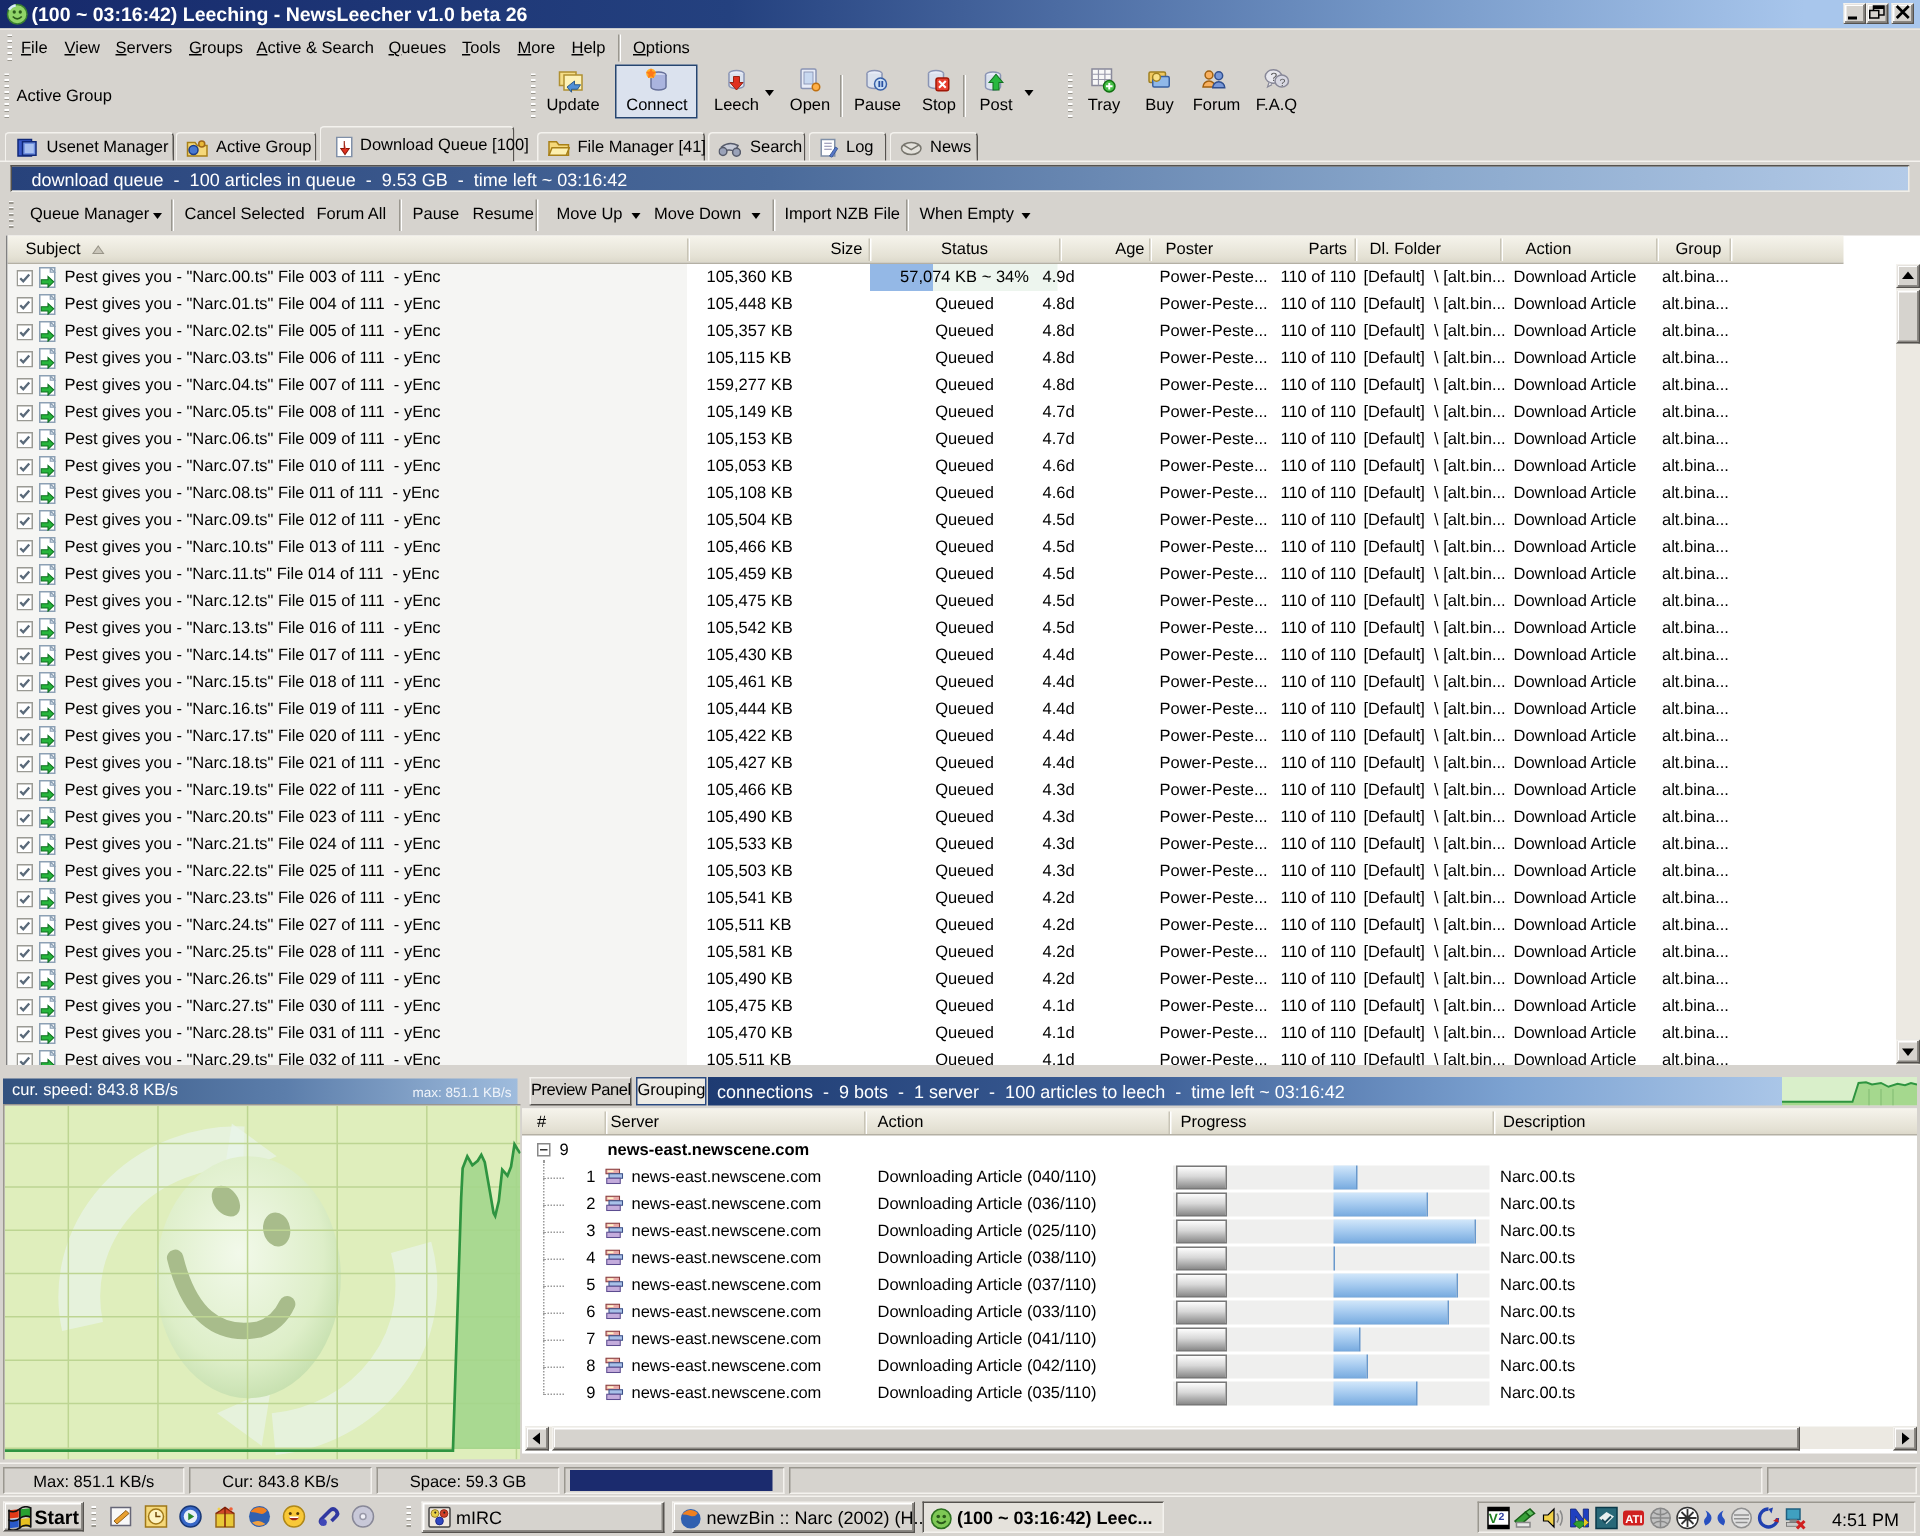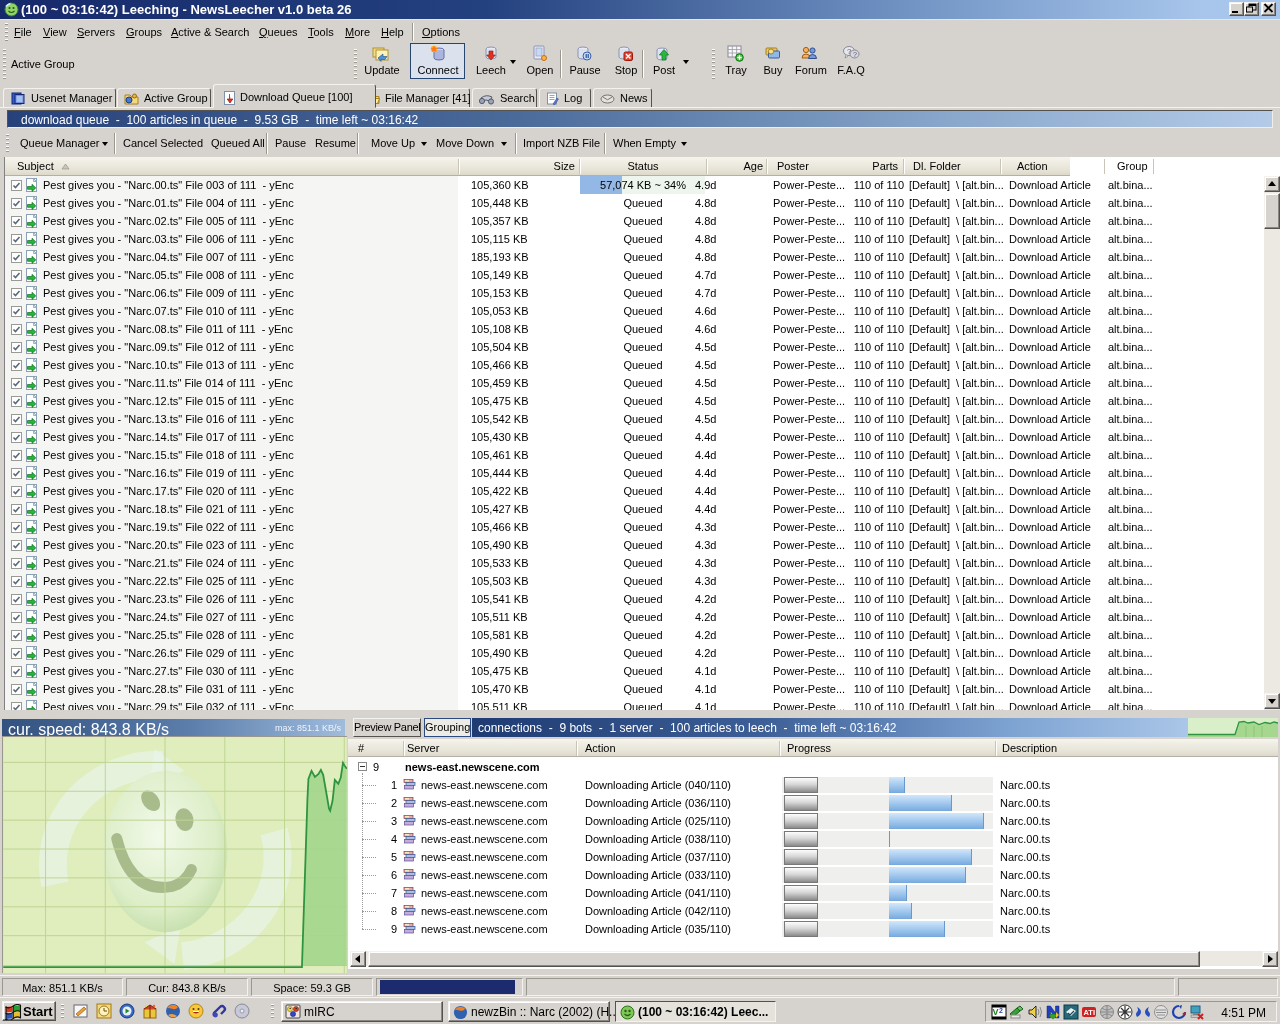--- a/index.html
+++ b/index.html
@@ -30,21 +30,21 @@
 .tab.act span{top:6px}
 #tabline{position:absolute;left:0;top:23px;width:1280px;height:1px;background:#f4f2ee;z-index:2}
 
 #bluebar{position:absolute;left:7px;top:110px;width:1266px;height:18px;background:linear-gradient(90deg,#27427b,#4a6a9a 40%,#8aa8cc 75%,#b4cbe8);border:1px solid #55524e;border-color:#55524e #f0eee8 #f0eee8 #55524e}
 #bluebar span{position:absolute;left:13px;top:2px;color:#fff;font-size:12px}
 
 #tbar2{position:absolute;left:0;top:130px;width:1280px;height:27px;background:#d6d3ce}
 .t2{position:absolute;top:7px;font-size:11px;white-space:nowrap}
 
 #table{position:absolute;left:4px;top:157px;width:1276px;height:553px;background:#fff;border-left:1px solid #808080;overflow:hidden}
-#thead{position:absolute;left:0;top:0;width:1065px;height:19px;background:linear-gradient(180deg,#f6f4ec,#e4e1d4 80%,#dcd8ca);border-bottom:1px solid #b4b0a4}
+#thead{position:absolute;left:0;top:0;width:1224px;height:19px;background:linear-gradient(180deg,#f6f4ec,#e4e1d4 80%,#dcd8ca);border-bottom:1px solid #b4b0a4}
 .th{position:absolute;top:3px;font-size:11px;color:#000;white-space:nowrap}
 .thsep{position:absolute;top:2px;height:15px;width:2px;border-left:1px solid #c8c4b6;border-right:1px solid #fff}
 #subjcol{position:absolute;left:0px;top:19px;width:453px;height:534px;background:#f5f5f3}
 .r{position:absolute;left:0;width:1256px;height:18px}
 .r span{position:absolute;top:3px;white-space:nowrap;font-size:11px}
 .cb{position:absolute;left:6px;top:4px}
 .fic{position:absolute;left:20px;top:2px}
 .su{left:38px}
 .st{left:575px;width:126px;text-align:center}
 .po{left:768px}
@@ -56,21 +56,21 @@
 .ag{left:690px;width:72px;text-align:left}
 .pfill{position:absolute;left:575px;top:0px;width:42px;height:18px;background:#94b8e6}
 .prem{position:absolute;left:617px;top:0px;width:83px;height:18px;background:#edf5ee}
 
 .sb{position:absolute;background:#ece9e2}
 .sbtn{position:absolute;width:16px;height:16px;background:#d6d3ce;border:1px solid;border-color:#f4f2ee #55524e #55524e #f4f2ee;box-shadow:inset -1px -1px 0 #8a8782,inset 1px 1px 0 #fff;font-size:8px;line-height:14px;text-align:center;color:#000}
 .sthumb{position:absolute;background:#d6d3ce;border:1px solid;border-color:#f4f2ee #55524e #55524e #f4f2ee;box-shadow:inset -1px -1px 0 #8a8782,inset 1px 1px 0 #fff}
 
 #bl{position:absolute;left:0;top:717px;width:347px;height:258px;background:#d6d3ce}
 #speedhdr{position:absolute;left:2px;top:2px;width:343px;height:17px;background:linear-gradient(90deg,#31517f,#5c7eab 55%,#9fbcdd);}
-#speedhdr .shl{position:absolute;left:6px;top:2px;color:#fff;font-size:16px}
+#speedhdr .shl{position:absolute;left:6px;top:2px;color:#fff;font-size:11px}
 #speedhdr .shr{position:absolute;right:4px;top:4px;color:#f0f4fa;font-size:9px}
 #graph{position:absolute;left:2px;top:19px;width:345px;height:237px}
 #br{position:absolute;left:348px;top:717px;width:932px;height:258px;background:#d6d3ce}
 .btab{position:absolute;top:1px;height:19px;background:#d6d3ce;border:1px solid;border-color:#f4f2ee #55524e #55524e #f4f2ee;font-size:11px;text-align:center;white-space:nowrap;overflow:hidden}
 .btab.sel{background:#edebe5;border:1px solid #2a4a80;font-weight:normal}
 #connbar{position:absolute;left:124px;top:1px;width:716px;height:19px;background:linear-gradient(90deg,#1e3b72,#3c5e96 40%,#7da3d2 75%,#aac6e8)}
 #connbar span{position:absolute;left:6px;top:3px;color:#fff;font-size:12px}
 #minigraph{position:absolute;left:840px;top:1px;width:90px;height:19px}
 #ctable{position:absolute;left:0px;top:22px;width:930px;height:230px;background:#fff}
 #chead{position:absolute;left:0;top:0;width:930px;height:18px;background:linear-gradient(180deg,#f6f4ec,#e4e1d4 80%,#dcd8ca);border-bottom:1px solid #b4b0a4}
@@ -237,21 +237,21 @@
       <span style="left:27px">Usenet Manager</span>
     </div>
 <div class="tab" style="left:117px;width:94px">
       <svg style="position:absolute;left:6px;top:3px" width="15" height="13" viewBox="0 0 15 13">
         <path d="M1 3 h5 l1.5 2 H14 v7 H1 z" fill="#f5d87a" stroke="#a88018"></path>
         <circle cx="5" cy="8" r="3" fill="#4878d0" stroke="#1c3c88"></circle>
         <circle cx="10.5" cy="4" r="2" fill="#e8b838" stroke="#a06818"></circle>
       </svg>
       <span style="left:26px">Active Group</span>
     </div>
-<div class="tab act" style="left:213px;width:163px">
+<div class="tab act" style="left:213px;width:130px">
       <svg style="position:absolute;left:9px;top:6px" width="13" height="14" viewBox="0 0 13 14">
         <rect x="1.5" y="0.5" width="10" height="13" fill="#fff" stroke="#8090a8"></rect>
         <path d="M6.5 3 v5 h-2.3 l2.8 4 2.8-4 H7.5" fill="#e03020" stroke="#901808" stroke-width="0.7"></path>
       </svg>
       <span style="left:26px">Download Queue [100]</span>
     </div>
 <div class="tab" style="left:358px;width:112px">
       <svg style="position:absolute;left:6px;top:3px" width="15" height="13" viewBox="0 0 15 13">
         <path d="M1 2.5 h5 l1.5 2 H14 v7 H1 z" fill="#f5d87a" stroke="#a88018"></path>
         <path d="M1 11.5 l2-5 h11.5 l-2 5 z" fill="#fdf0b0" stroke="#a88018"></path>
@@ -286,21 +286,21 @@
 <div id="bluebar">
     <span>download queue&nbsp; -&nbsp; 100 articles in queue&nbsp; -&nbsp; 9.53 GB&nbsp; -&nbsp; time left ~ 03:16:42</span>
   </div>
 
 <div id="tbar2">
 <div class="grip" style="left:6px;top:4px;height:19px"></div>
 <span class="t2" style="left:20px">Queue Manager</span>
     <div class="darr" style="left:102px;top:12px"></div>
 <div class="vsep" style="left:114px;top:3px;height:21px"></div>
 <span class="t2" style="left:123px">Cancel Selected</span>
-<span class="t2" style="left:211px">Queued All</span>
+<span class="t2" style="left:211px">Forum All</span>
 <div class="vsep" style="left:266px;top:3px;height:21px"></div>
 <span class="t2" style="left:275px">Pause</span>
 <span class="t2" style="left:315px">Resume</span>
 <div class="vsep" style="left:357px;top:3px;height:21px"></div>
 <span class="t2" style="left:371px">Move Up</span>
     <div class="darr" style="left:421px;top:12px"></div>
 <span class="t2" style="left:436px">Move Down</span>
     <div class="darr" style="left:501px;top:12px"></div>
 <div class="vsep" style="left:515px;top:3px;height:21px"></div>
 <span class="t2" style="left:523px">Import NZB File</span>
@@ -398,21 +398,21 @@
 <svg class="cb" width="11" height="11" viewBox="0 0 11 11">
           <rect x="0.5" y="0.5" width="10" height="10" fill="#fff" stroke="#9a9a94"></rect>
           <path d="M2.5 5.5 L4.5 7.5 L8.5 3" stroke="#5a6a7a" stroke-width="1.6" fill="none"></path>
         </svg>
 <svg class="fic" width="14" height="14" viewBox="0 0 14 14">
           <rect x="1.5" y="0.5" width="10" height="13" fill="#fff" stroke="#8ca0b4"></rect>
           <path d="M8.5 0.5 l3 3 h-3 z" fill="#d0dce8" stroke="#8ca0b4" stroke-width="0.8"></path>
           <path d="M2.5 8.5 h4.5 v-2.2 l3.8 3.6 -3.8 3.6 v-2.2 h-4.5 z" fill="#27b53c" stroke="#0e7020" stroke-width="0.7"></path>
         </svg>
 <span class="su">Pest gives you - "Narc.04.ts" File 007 of 111&nbsp; - yEnc</span>
-<span class="sz">185,193 KB</span>
+<span class="sz">159,277 KB</span>
 <span class="st">Queued</span>
 <span class="ag">4.8d</span>
 <span class="po">Power-Peste...</span>
 <span class="pa">110 of 110</span>
 <span class="df">[Default]&nbsp; \ [alt.bin...</span>
 <span class="ac">Download Article</span>
 <span class="gr">alt.bina...</span>
 </div>
 <div class="r" style="top:90px">
 <svg class="cb" width="11" height="11" viewBox="0 0 11 11">

